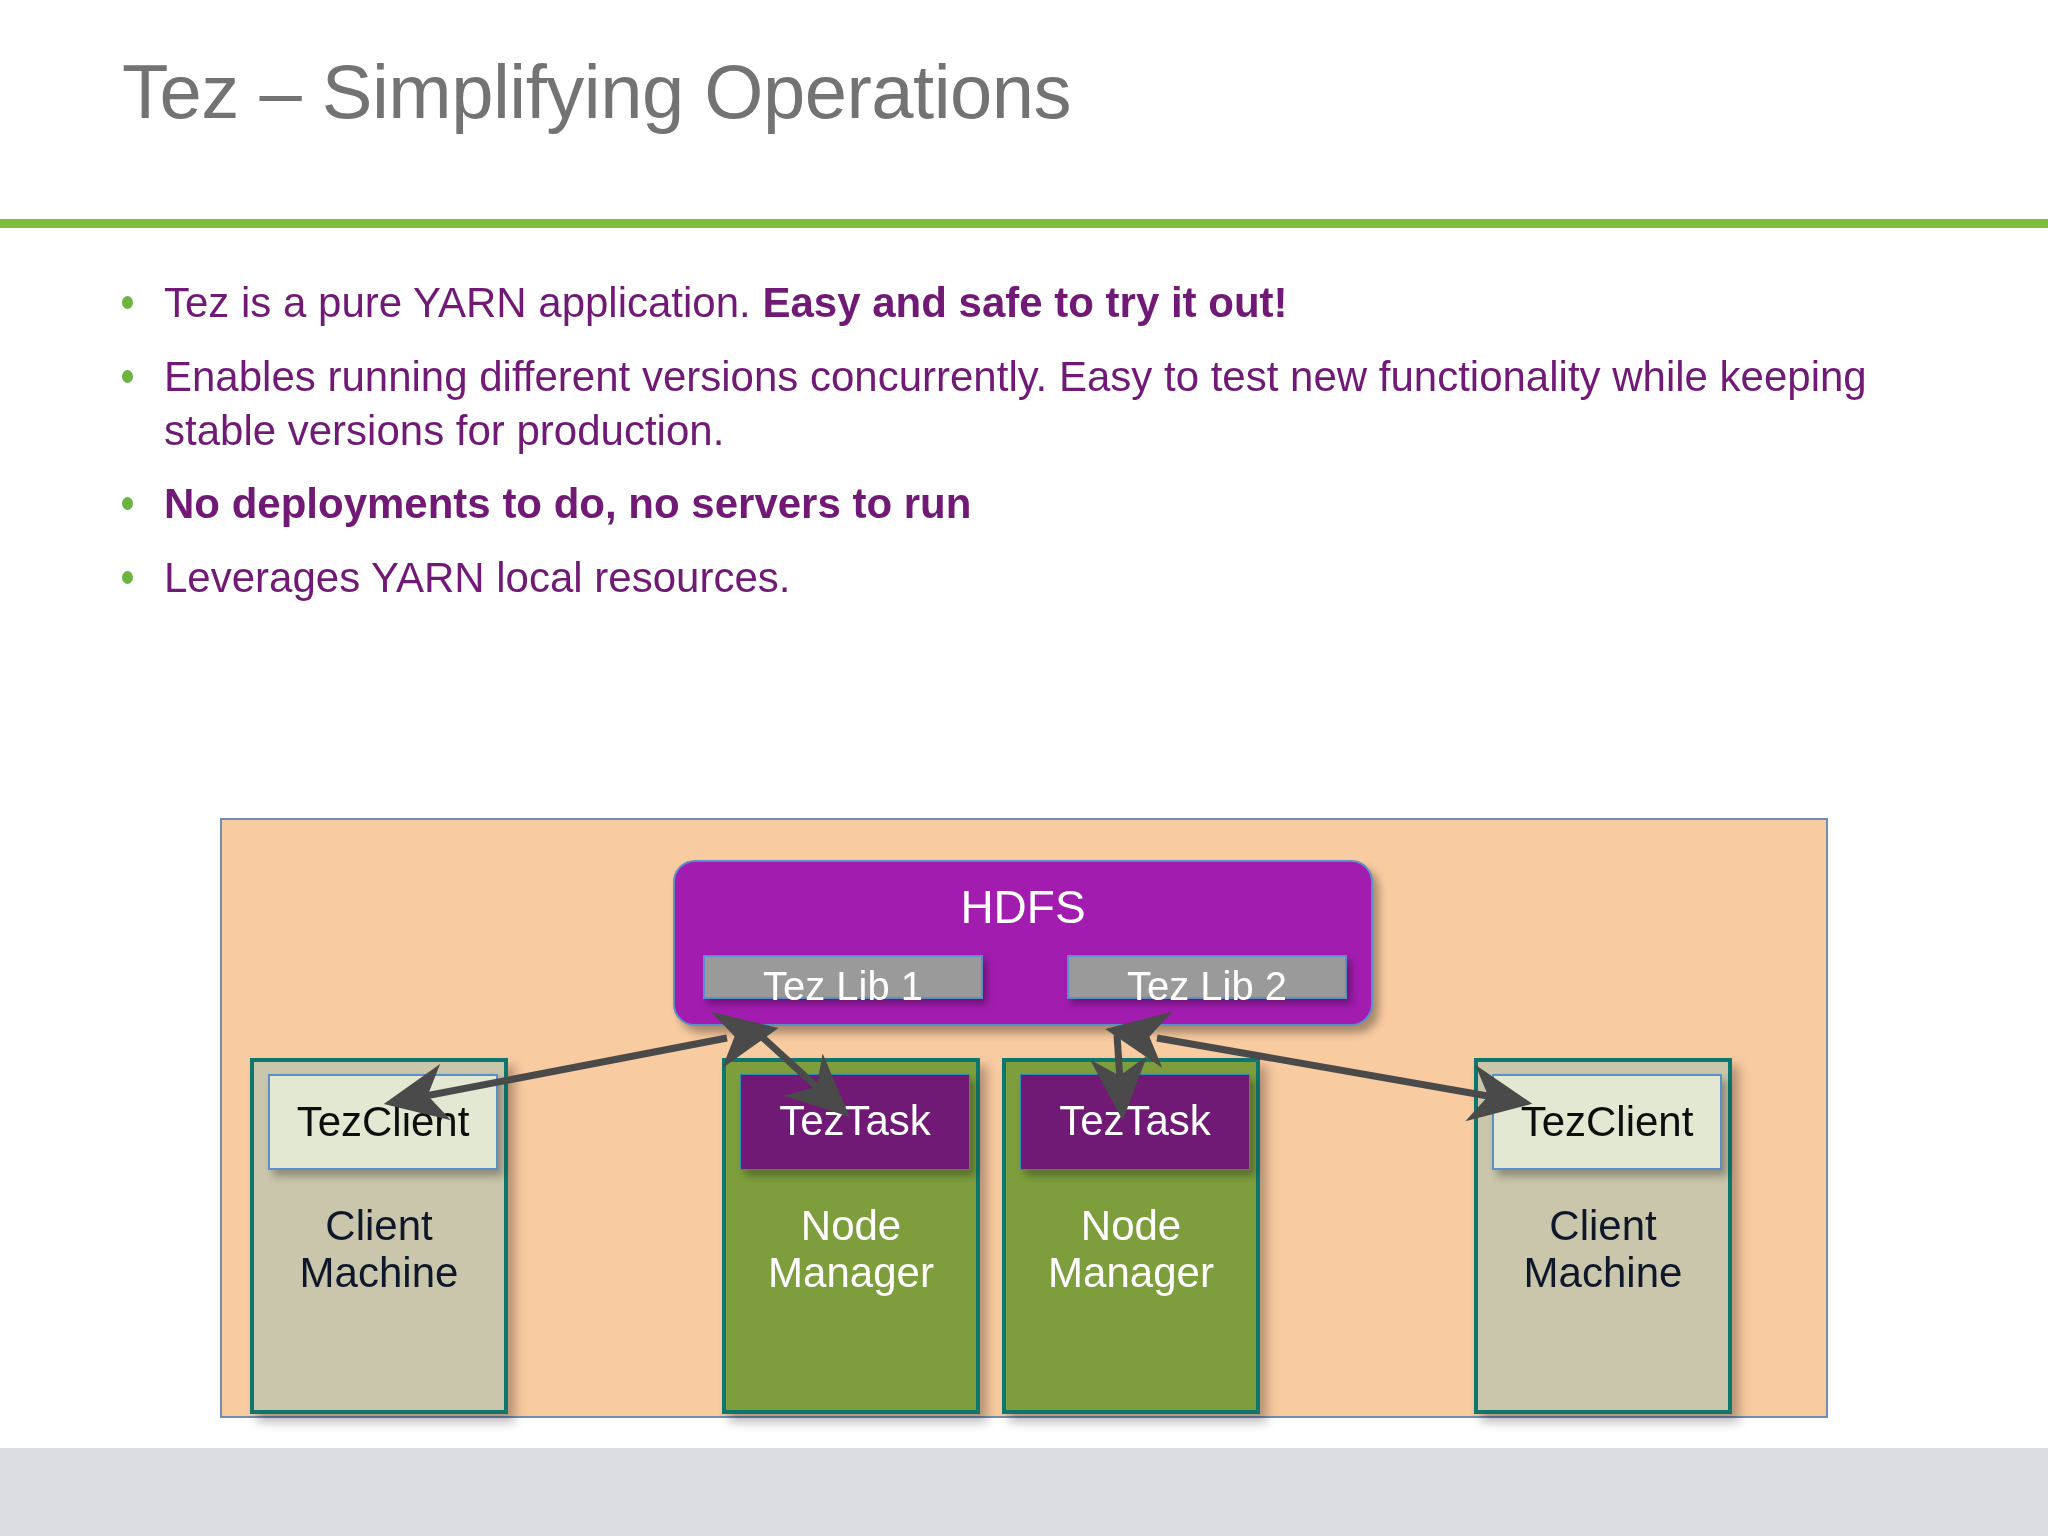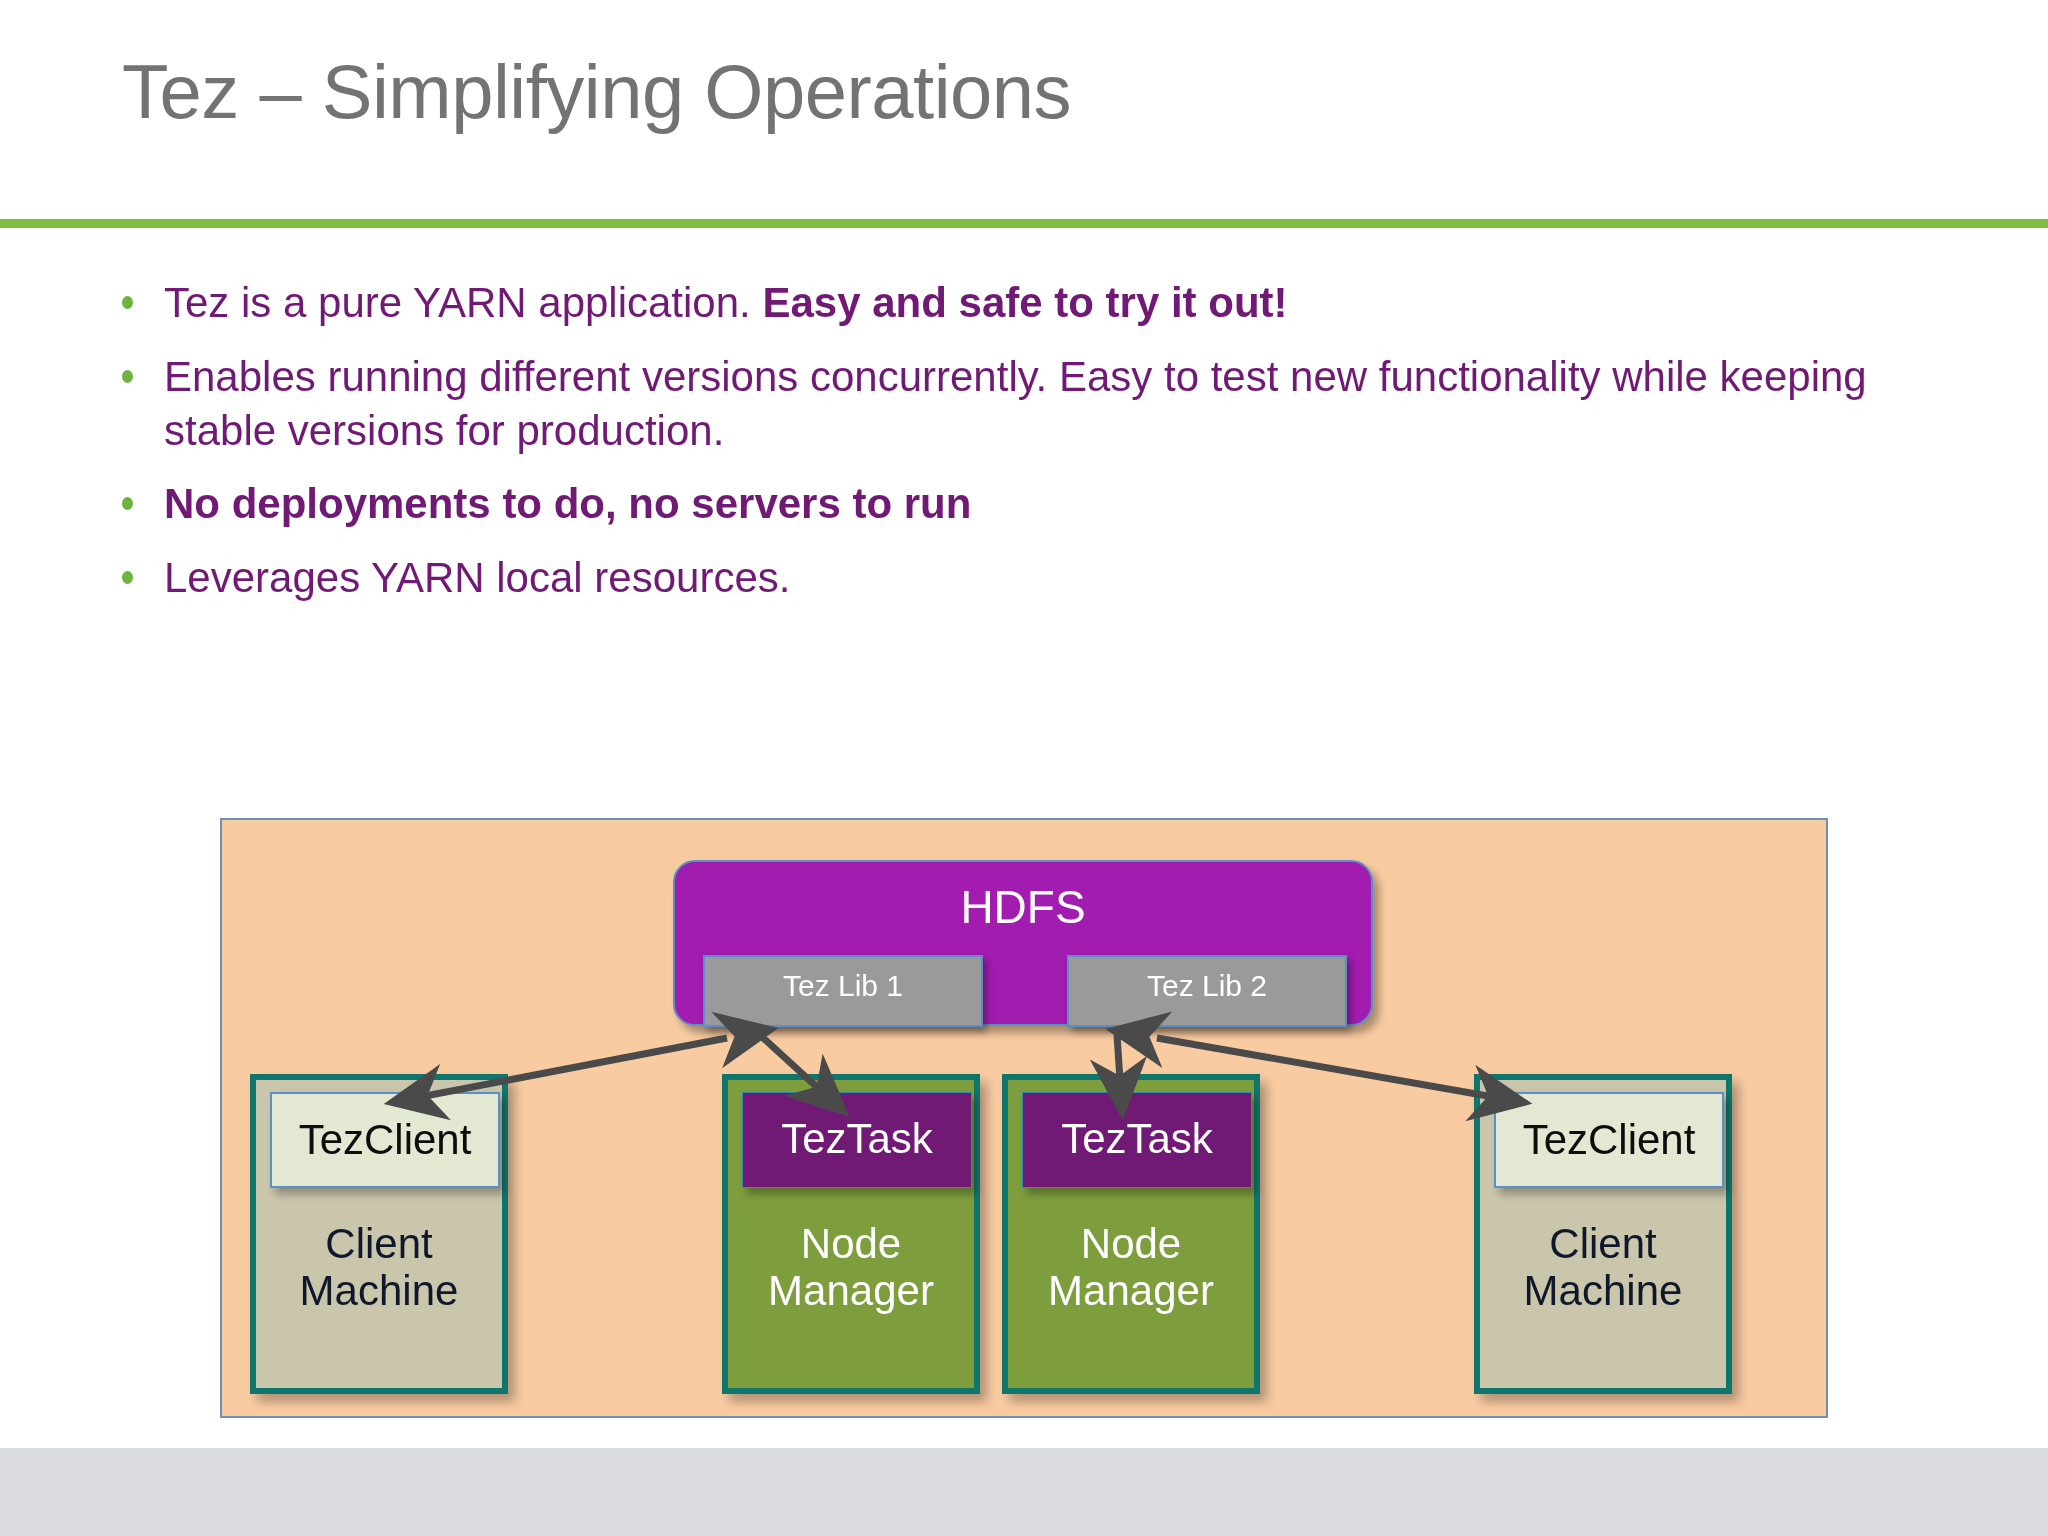--- a/index.html
+++ b/index.html
@@ -102,39 +102,39 @@
     text-align: center;
     color: #ffffff;
     font-size: 46px;
     line-height: 1;
   }
 
   .tezlib {
     position: absolute;
     top: 93px;
     width: 280px;
-    height: 72px;
+    height: 44px;
     background: #9A9A9A;
     border: 2px solid #5B8FC9;
     color: #ffffff;
-    font-size: 30px;
+    font-size: 40px;
     line-height: 58px;
     text-align: center;
     box-shadow: 4px 5px 7px rgba(0,0,0,0.33);
   }
   #tezlib1 { left: 28px; }
   #tezlib2 { left: 392px; }
 
   
   .machine {
     position: absolute;
-    top: 254px;
+    top: 238px;
     width: 258px;
-    height: 320px;
-    border: 6px solid #0f766e;
+    height: 356px;
+    border: 4px solid #0f766e;
     box-shadow: 7px 8px 10px rgba(0,0,0,0.28);
   }
   .machine.client { background: #C9C6AB; }
   .machine.node   { background: #7E9E3D; }
 
   #machine1 { left: 28px; }
   #machine2 { left: 500px; }
   #machine3 { left: 780px; }
   #machine4 { left: 1252px; }
 

